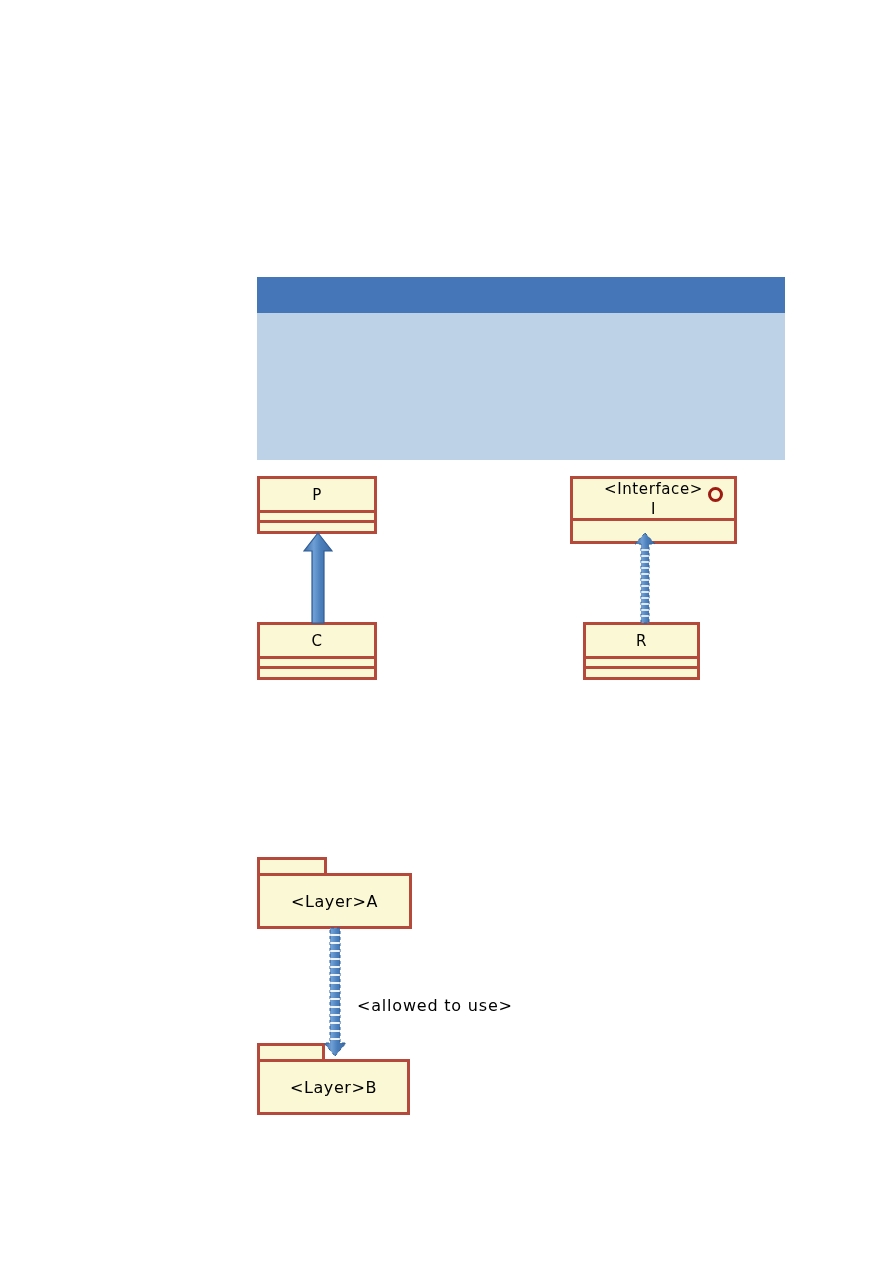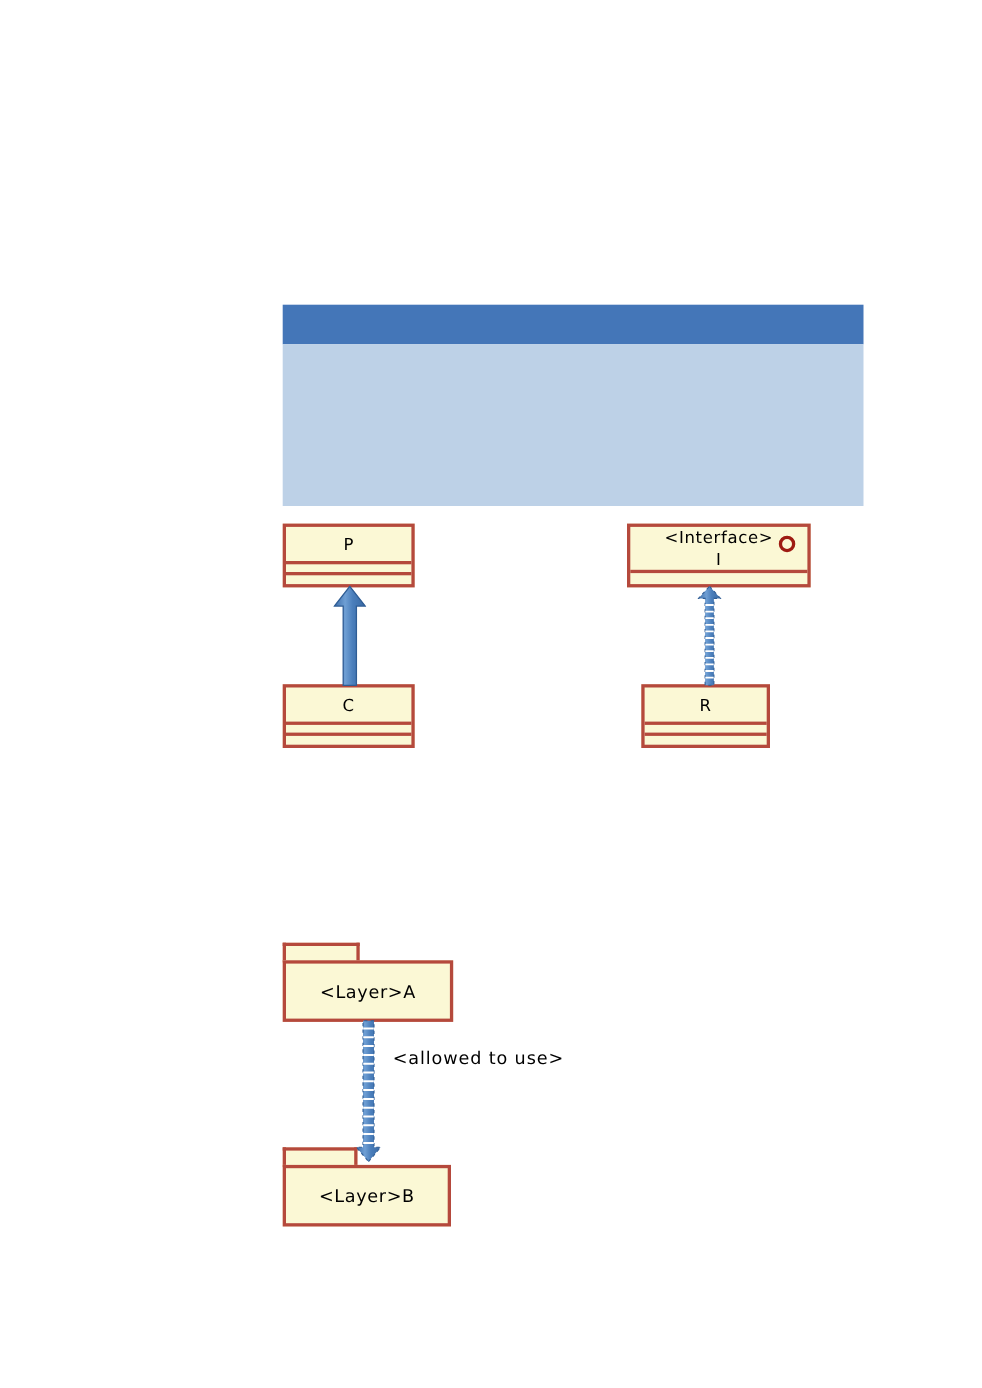--- a/index.html
+++ b/index.html
@@ -80,21 +80,21 @@
   #class-p .c2 { height: 10px; }
   #class-p .c3 { height: 11px; }
 
   
   #class-c { left: 257px; top: 622px; width: 120px; height: 58px; }
   #class-c .c1 { height: 34px; }
   #class-c .c2 { height: 10px; }
   #class-c .c3 { height: 11px; }
 
   
-  #class-i { left: 570px; top: 476px; width: 167px; height: 58px; }
+  #class-i { left: 570px; top: 476px; width: 167px; height: 68px; }
   #class-i .c1 { height: 42px; }
   #class-i .c2 { height: 13px; }
 
   
   #class-r { left: 583px; top: 622px; width: 117px; height: 58px; }
   #class-r .c1 { height: 34px; }
   #class-r .c2 { height: 10px; }
   #class-r .c3 { height: 11px; }
 
   .lollipop {
@@ -150,21 +150,21 @@
 
   
   #arrow-realization { left: 634px; top: 532px; width: 22px; height: 92px; }
 
   
   #arrow-dependency { left: 322px; top: 927px; width: 26px; height: 130px; }
 
   .dep-label {
     position: absolute;
     left: 357px;
-    top: 952px;
+    top: 996px;
     font-size: 16px;
     letter-spacing: 0.8px;
     color: #000;
     white-space: nowrap;
   }
 </style>
 </head>
 <body>
 
 <div class="page">

